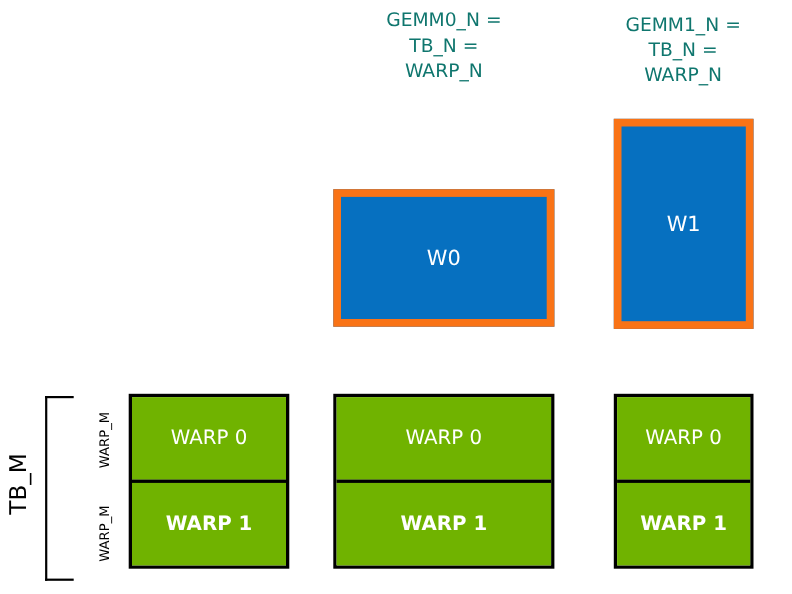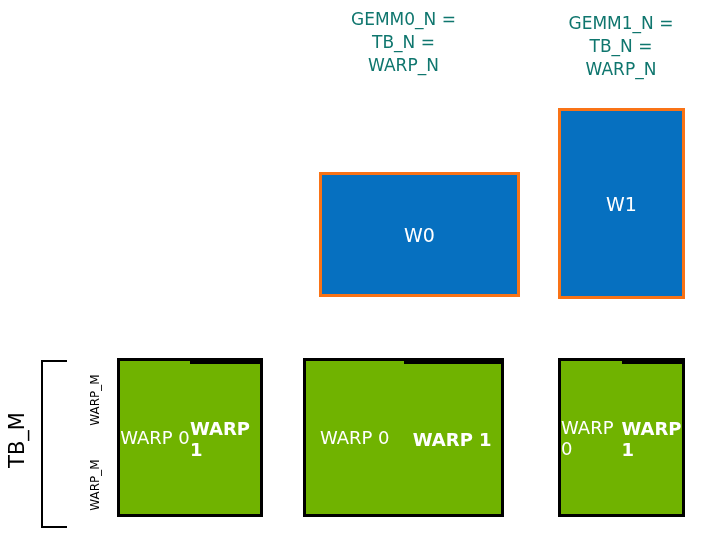--- a/index.html
+++ b/index.html
@@ -33,39 +33,40 @@
     white-space: pre;
     letter-spacing: 0px;
   }
   #caption-gemm0 { left: 303px; top: 8px;  width: 201px; }
   #caption-gemm1 { left: 548px; top: 12px;  width: 146px; }
 
   
   .blue-box {
     position: absolute;
     background: #0670C0;
-    border: 3px solid #f97316;
+    border: 7px solid #f97316;
     box-sizing: border-box;
     display: flex;
     align-items: center;
     justify-content: center;
     color: #ffffff;
     font-size: 19px;
   }
-  #box-w0 { left: 303px; top: 172px; width: 201px; height: 125px; margin-left: 16px; }
+  #box-w0 { left: 303px; top: 172px; width: 201px; height: 125px; }
   #box-w1 { left: 558px; top: 108px; width: 127px; height: 191px; }
 
   
   .tb-column {
     position: absolute;
     top: 358px;
     height: 159px;
     border: 3px solid #000000;
     box-sizing: border-box;
     display: flex;
+    flex-direction: column;
   }
   #tb-col-0 { left: 117px; width: 146px; }
   #tb-col-1 { left: 303px; width: 201px; }
   #tb-col-2 { left: 558px; width: 127px; }
 
   .warp-cell {
     flex: 1 1 0;
     background: #70B300;
     display: flex;
     align-items: center;

